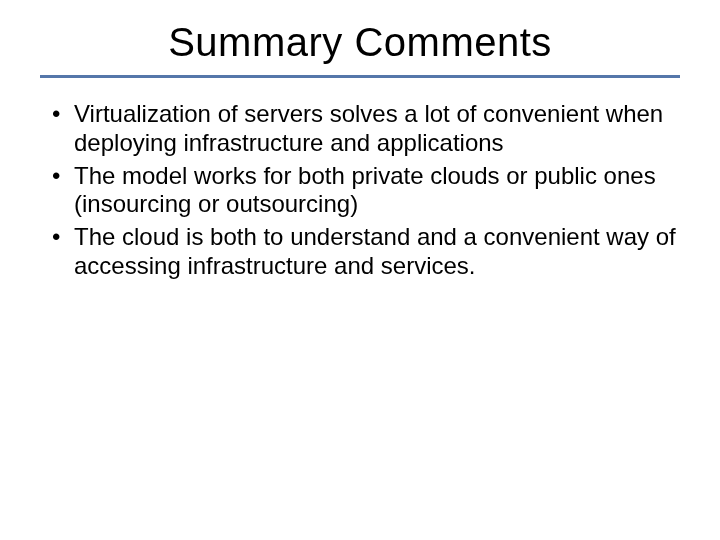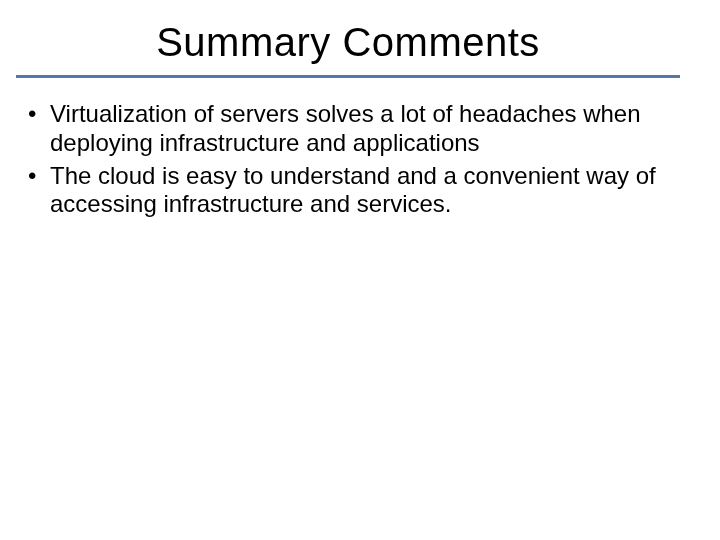--- a/index.html
+++ b/index.html
@@ -11,21 +11,21 @@
       width: 720px;
       height: 540px;
       background: #ffffff;
       font-family: Arial, Helvetica, sans-serif;
       color: #000000;
       overflow: hidden;
     }
     .slide {
       width: 100%;
       height: 100%;
-      padding: 20px 40px 30px 16px;
+      padding: 20px 40px 30px 40px;
     }
     .title {
       font-size: 40px;
       font-weight: normal;
       text-align: center;
       margin-bottom: 10px;
       letter-spacing: 0.5px;
     }
     .divider {
       height: 3px;
@@ -52,16 +52,17 @@
       font-size: 24px;
     }
   </style>
 </head>
 <body>
 
 <div class="slide">
   <h1 class="title">Summary Comments</h1>
   <div class="divider"></div>
   <ul class="bullets">
-    <li>Virtualization of servers solves a lot of headaches when deploying infrastructure and applications</li>
-    <li>The cloud is easy to understand and a convenient way of accessing infrastructure and services.</li>
+    <li>Virtualization of servers solves a lot of convenient when deploying infrastructure and applications</li>
+    <li>The model works for both private clouds or public ones (insourcing or outsourcing)</li>
+    <li>The cloud is both to understand and a convenient way of accessing infrastructure and services.</li>
   </ul>
 </div>
 
 </body></html>

